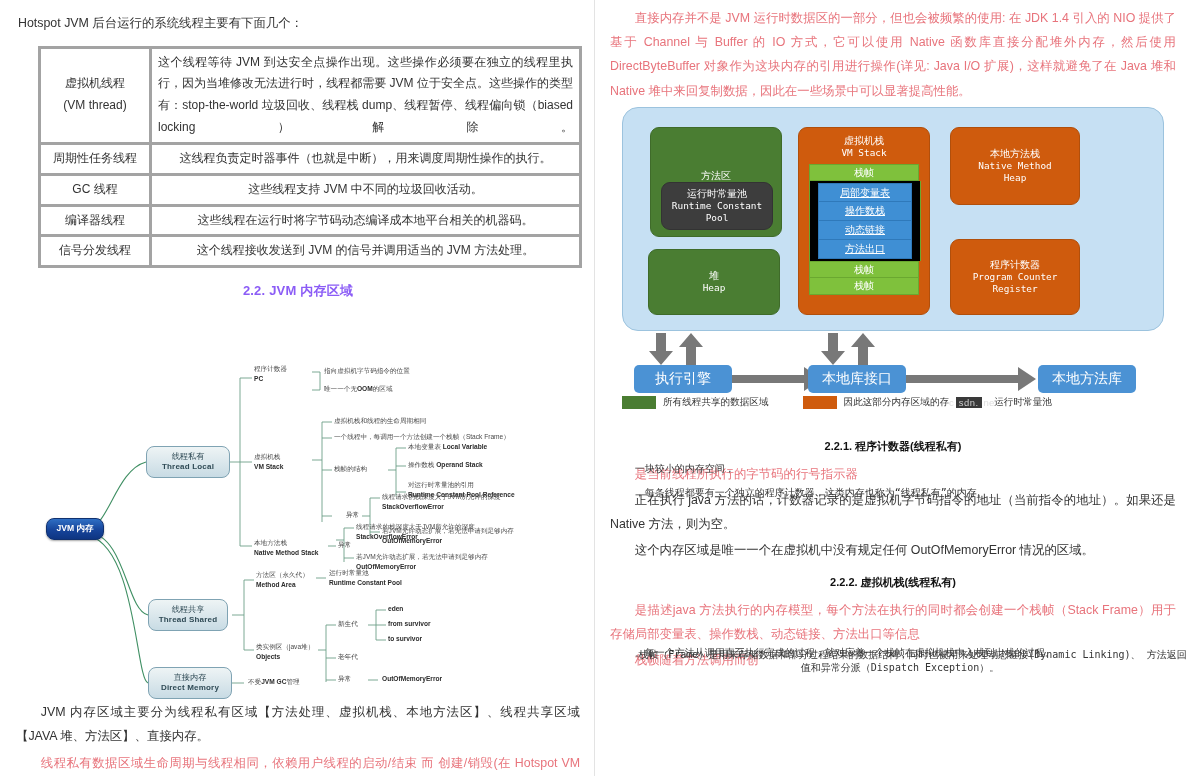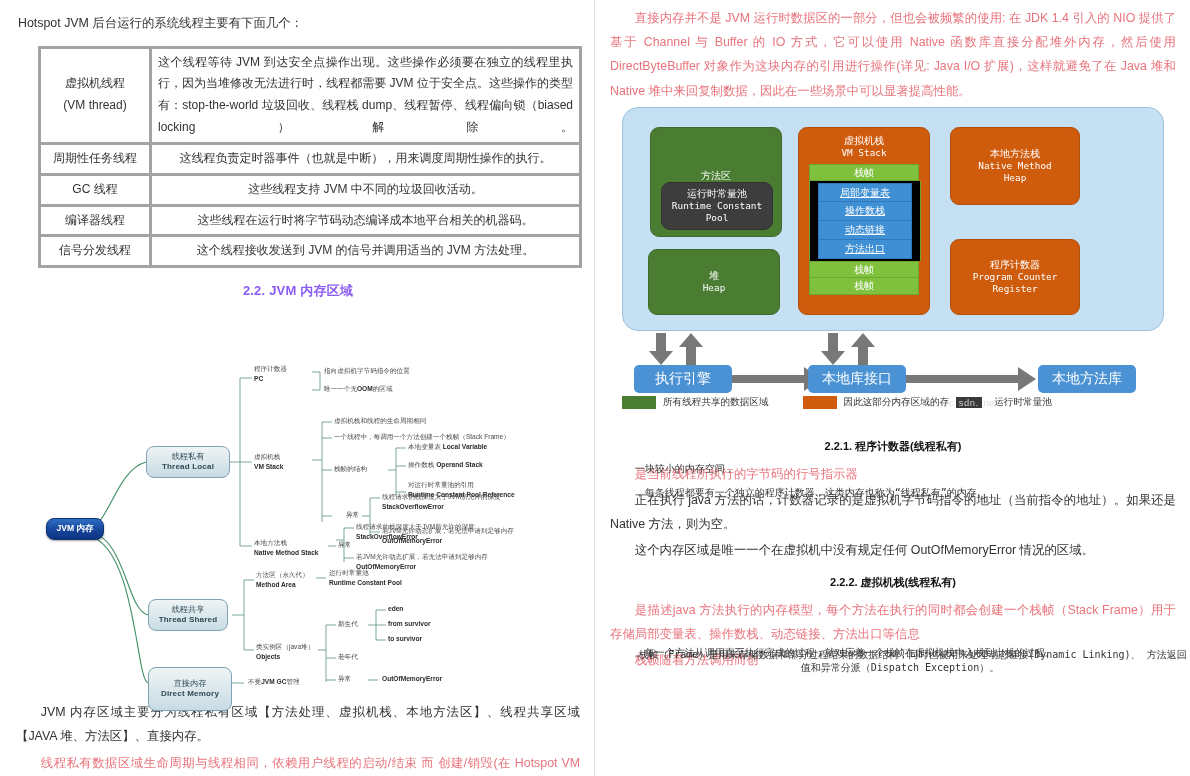--- a/index.html
+++ b/index.html
@@ -231,21 +231,21 @@
       <div class="mm-node mm-root" style="left:14px;top:208px;width:58px;height:22px;margin-left:16px;">JVM 内存</div>
 
       <div class="mm-node mm-branch" style="left:130px;top:136px;width:84px;height:32px;">
         <span class="cn">线程私有</span>
         <span class="en">Thread Local</span>
       </div>
       <div class="mm-node mm-branch" style="left:132px;top:289px;width:80px;height:32px;">
         <span class="cn">线程共享</span>
         <span class="en">Thread Shared</span>
       </div>
-      <div class="mm-node mm-branch" style="left:132px;top:357px;width:84px;height:44px;">
+      <div class="mm-node mm-branch" style="left:132px;top:357px;width:84px;height:32px;">
         <span class="cn">直接内存</span>
         <span class="en">Direct Memory</span>
       </div>
 
       <div class="mm-label" style="left:238px;top:54px;">
         <div class="cn">程序计数器</div>
         <div class="en">PC</div>
       </div>
       <div class="mm-label" style="left:308px;top:56px;">
         <span class="cn">指向虚拟机字节码指令的位置</span>

